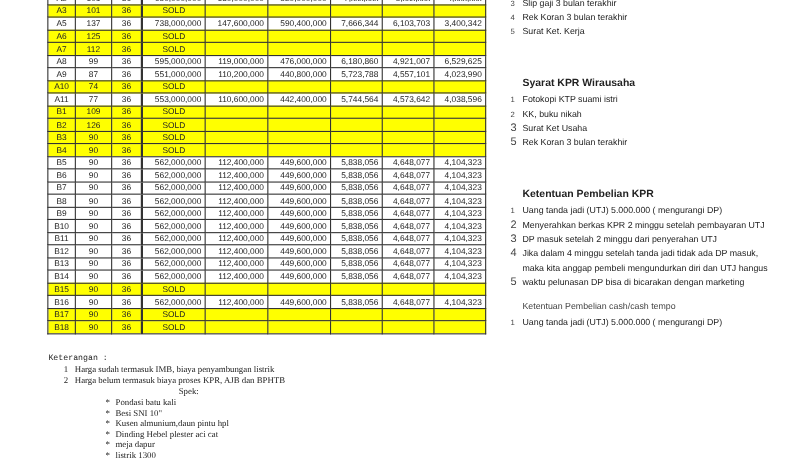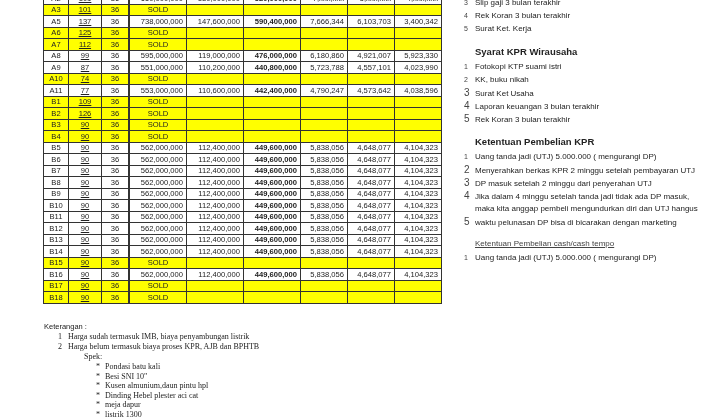--- a/index.html
+++ b/index.html
@@ -4,38 +4,38 @@
 <style>
   html, body { margin:0; padding:0; }
   body { width:720px; height:420px; overflow:hidden; background:#ffffff; position:relative;
          font-family:"Liberation Sans", sans-serif; color:#222; }
   .price-table { position:absolute; left:43px; top:-8px; border-collapse:collapse;
                  font-family:"Liberation Sans", sans-serif; font-size:7.6px; color:#222; }
   .price-table td { border:1px solid #333; height:10.5px; padding:0 3px; white-space:nowrap; }
   .price-table tr.sold td { background:#ffff00; }
   .price-table td.c { text-align:center; }
   .price-table td.r { text-align:right; }
-  .c0 { width:18px; } .c1 { width:26px;text-decoration:underline; } .c2 { width:20px; } .c3 { width:50px; }
-  .c4 { width:50px; } .c5 { width:50px;font-weight:bold; } .c6 { width:40px; } .c7 { width:40px; } .c8 { width:40px; }
+  .c0 { width:18px; } .c1 { width:26px; } .c2 { width:20px; } .c3 { width:50px; }
+  .c4 { width:50px; } .c5 { width:50px; } .c6 { width:40px; } .c7 { width:40px; } .c8 { width:40px; }
   .thick-r { border-right:2px solid #333 !important; }
 
   .notes { position:absolute; left:44px; top:322px; font-family:"Liberation Serif", serif; font-size:8px; color:#222; }
-  .notes .title { font-family:Liberation Sans, sans-serif; font-size:7.5px; margin-bottom:1px; }
+  .notes .title { font-family:Liberation Mono, monospace; font-size:7.5px; margin-bottom:1px; }
   .notes .n { padding-left:14px; line-height:10px; }
   .notes .n span.num { display:inline-block; width:8px; }
-  .notes .spek { padding-left:40px; line-height:10px; }
+  .notes .spek { padding-left:40px; line-height:10px;text-align:center; }
   .notes .bullet { padding-left:52px; line-height:9.5px; }
   .notes .bullet span.star { display:inline-block; width:9px; }
 
   .right { position:absolute; left:464px; top:-4px; width:256px; font-size:8px; color:#222; }
   .right .item { line-height:13px; height:13px; white-space:nowrap; }
   .right .num { display:inline-block; width:11px; font-size:7px; color:#444; }
   .right .num.big { font-size:10px; }
-  .right .h { font-weight:bold; font-size:9.5px; padding-left:11px; height:16px; line-height:16px; }
-  .right .hl { font-size:8px; padding-left:11px; height:14px; line-height:14px; color:#444;text-decoration:underline; }
+  .right .h { font-weight:bold; font-size:9.5px; padding-left:11px; height:16px; line-height:16px;margin-top:24px; }
+  .right .hl { font-size:8px; padding-left:11px; height:14px; line-height:14px; color:#444; }
   .right .cont { padding-left:11px; line-height:13px; height:13px; }
   .gap { height:9px; }
 </style>
 </head>
 <body>
 
 <table class="price-table">
   <tbody id="tbody">
       <tr>
         <td class="c c0">A2</td>
@@ -94,21 +94,21 @@
       </tr>
       <tr>
         <td class="c c0">A8</td>
         <td class="c c1">99</td>
         <td class="c c2 thick-r">36</td>
         <td class="r c3">595,000,000</td>
         <td class="r c4">119,000,000</td>
         <td class="r c5">476,000,000</td>
         <td class="r c6">6,180,860</td>
         <td class="r c7">4,921,007</td>
-        <td class="r c8">5,923,330</td>
+        <td class="r c8">6,529,625</td>
       </tr>
       <tr>
         <td class="c c0">A9</td>
         <td class="c c1">87</td>
         <td class="c c2 thick-r">36</td>
         <td class="r c3">551,000,000</td>
         <td class="r c4">110,200,000</td>
         <td class="r c5">440,800,000</td>
         <td class="r c6">5,723,788</td>
         <td class="r c7">4,557,101</td>
@@ -125,21 +125,21 @@
         <td class="r c7"></td>
         <td class="r c8"></td>
       </tr>
       <tr>
         <td class="c c0">A11</td>
         <td class="c c1">77</td>
         <td class="c c2 thick-r">36</td>
         <td class="r c3">553,000,000</td>
         <td class="r c4">110,600,000</td>
         <td class="r c5">442,400,000</td>
-        <td class="r c6">4,790,247</td>
+        <td class="r c6">5,744,564</td>
         <td class="r c7">4,573,642</td>
         <td class="r c8">4,038,596</td>
       </tr>
       <tr class="sold">
         <td class="c c0">B1</td>
         <td class="c c1">109</td>
         <td class="c c2 thick-r">36</td>
         <td class="c c3">SOLD</td>
         <td class="r c4"></td>
         <td class="r c5"></td>
@@ -358,21 +358,20 @@
       <div class="item"><span class="num">3</span><span>Slip gaji 3 bulan terakhir</span></div>
       <div class="item"><span class="num">4</span><span>Rek Koran 3 bulan terakhir</span></div>
       <div class="item"><span class="num">5</span><span>Surat Ket. Kerja</span></div>
     </div>
   <div class="gap"></div>
   <div class="h">Syarat KPR Wirausaha</div>
   <div id="wirausaha-list">
       <div class="item"><span class="num">1</span><span>Fotokopi KTP suami istri</span></div>
       <div class="item"><span class="num">2</span><span>KK, buku nikah</span></div>
       <div class="item"><span class="num big">3</span><span>Surat Ket Usaha</span></div>
-      <div class="item"><span class="num big">4</span><span>Laporan keuangan 3 bulan terakhir</span></div>
       <div class="item"><span class="num big">5</span><span>Rek Koran 3 bulan terakhir</span></div>
     </div>
   <div class="gap"></div>
   <div class="h">Ketentuan Pembelian KPR</div>
   <div id="kpr-list">
       <div class="item"><span class="num">1</span><span>Uang tanda jadi (UTJ) 5.000.000 ( mengurangi DP)</span></div>
       <div class="item"><span class="num big">2</span><span>Menyerahkan berkas KPR 2 minggu setelah pembayaran UTJ</span></div>
       <div class="item"><span class="num big">3</span><span>DP masuk setelah 2 minggu dari penyerahan UTJ</span></div>
       <div class="item"><span class="num big">4</span><span>Jika dalam 4 minggu setelah tanda jadi tidak ada DP masuk,</span></div>
       <div class="cont">maka kita anggap pembeli mengundurkan diri dan UTJ hangus</div>

